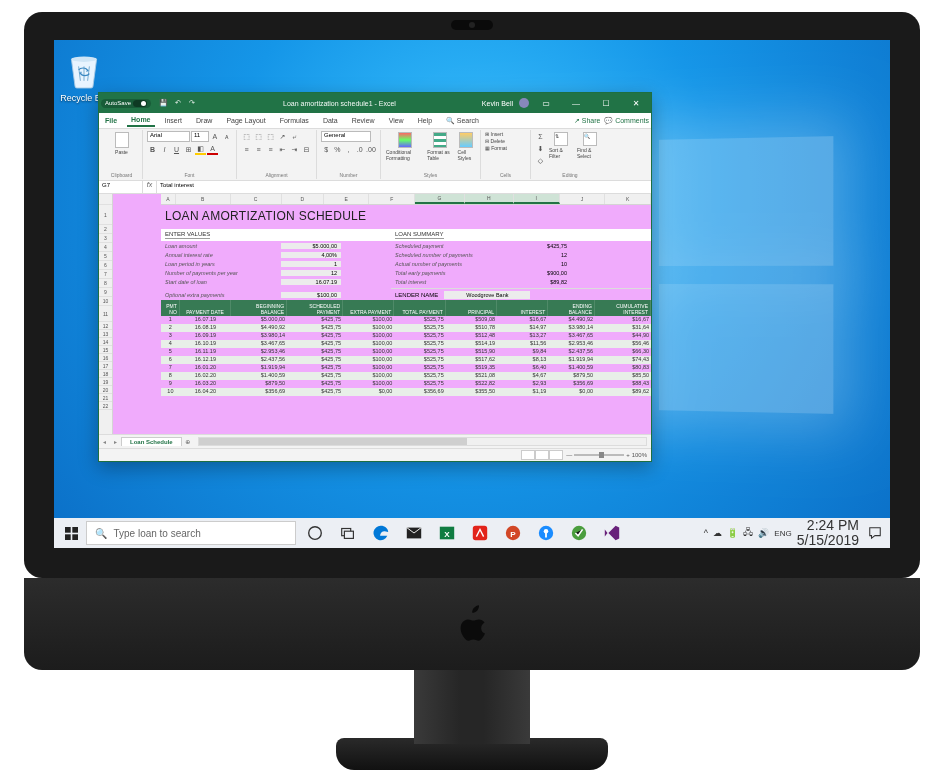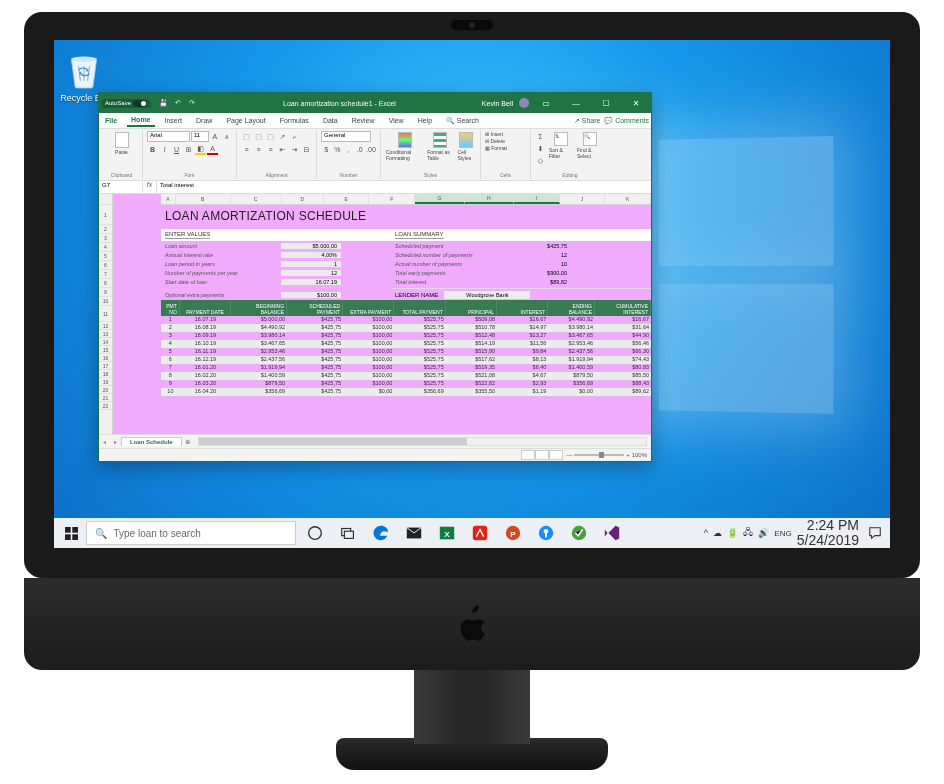--- a/index.html
+++ b/index.html
@@ -648,21 +648,21 @@
         </div>
         <div class="tray">
           <span class="tray-icons">^</span>
           <span class="tray-icons">☁</span>
           <span class="tray-icons">🔋</span>
           <span class="tray-icons">🖧</span>
           <span class="tray-icons">🔊</span>
           <span class="tray-lang">ENG</span>
           <div class="tray-clock">
             <div>2:24 PM</div>
-            <div>5/24/2019</div>
+            <div>5/15/2019</div>
           </div>
           <div class="action-center">
             <svg width="14" height="14" viewBox="0 0 16 16">
                 <path d="M2 2h12v9H8l-4 3v-3H2z" fill="none" stroke="#333" stroke-width="1.2"></path>
               </svg>
           </div>
         </div>
       </div>
     </div>
   </div>

